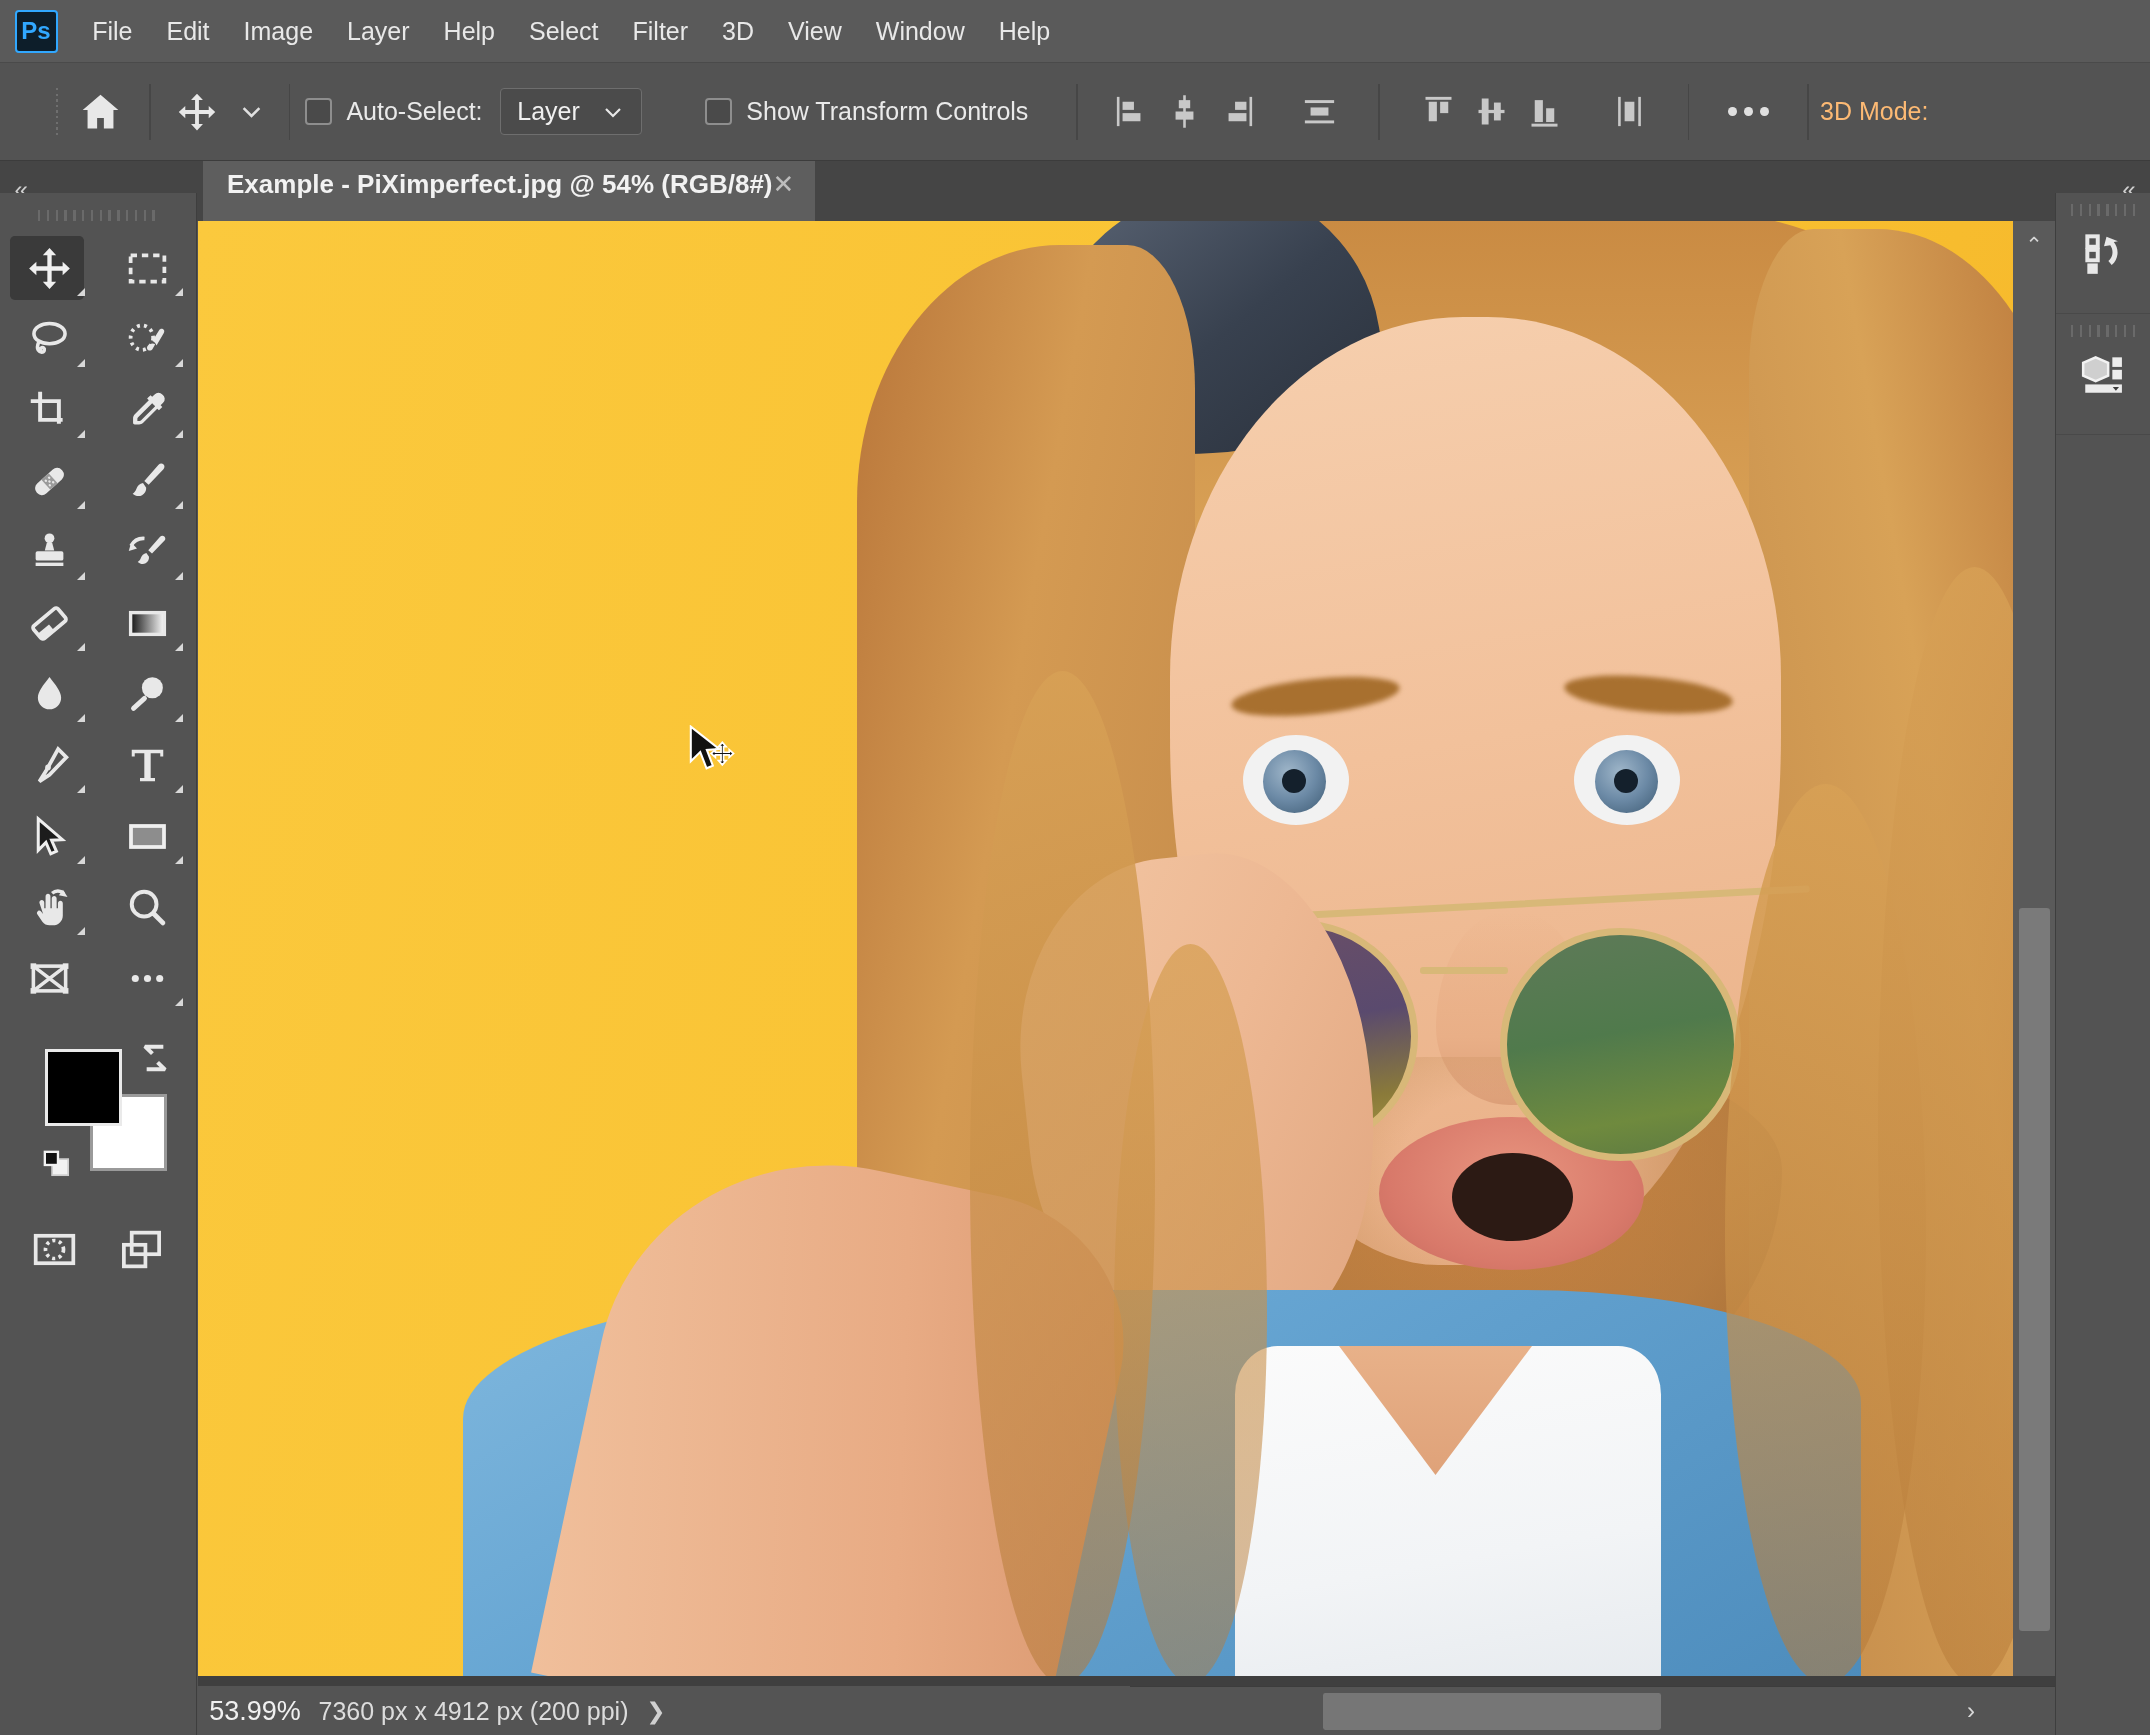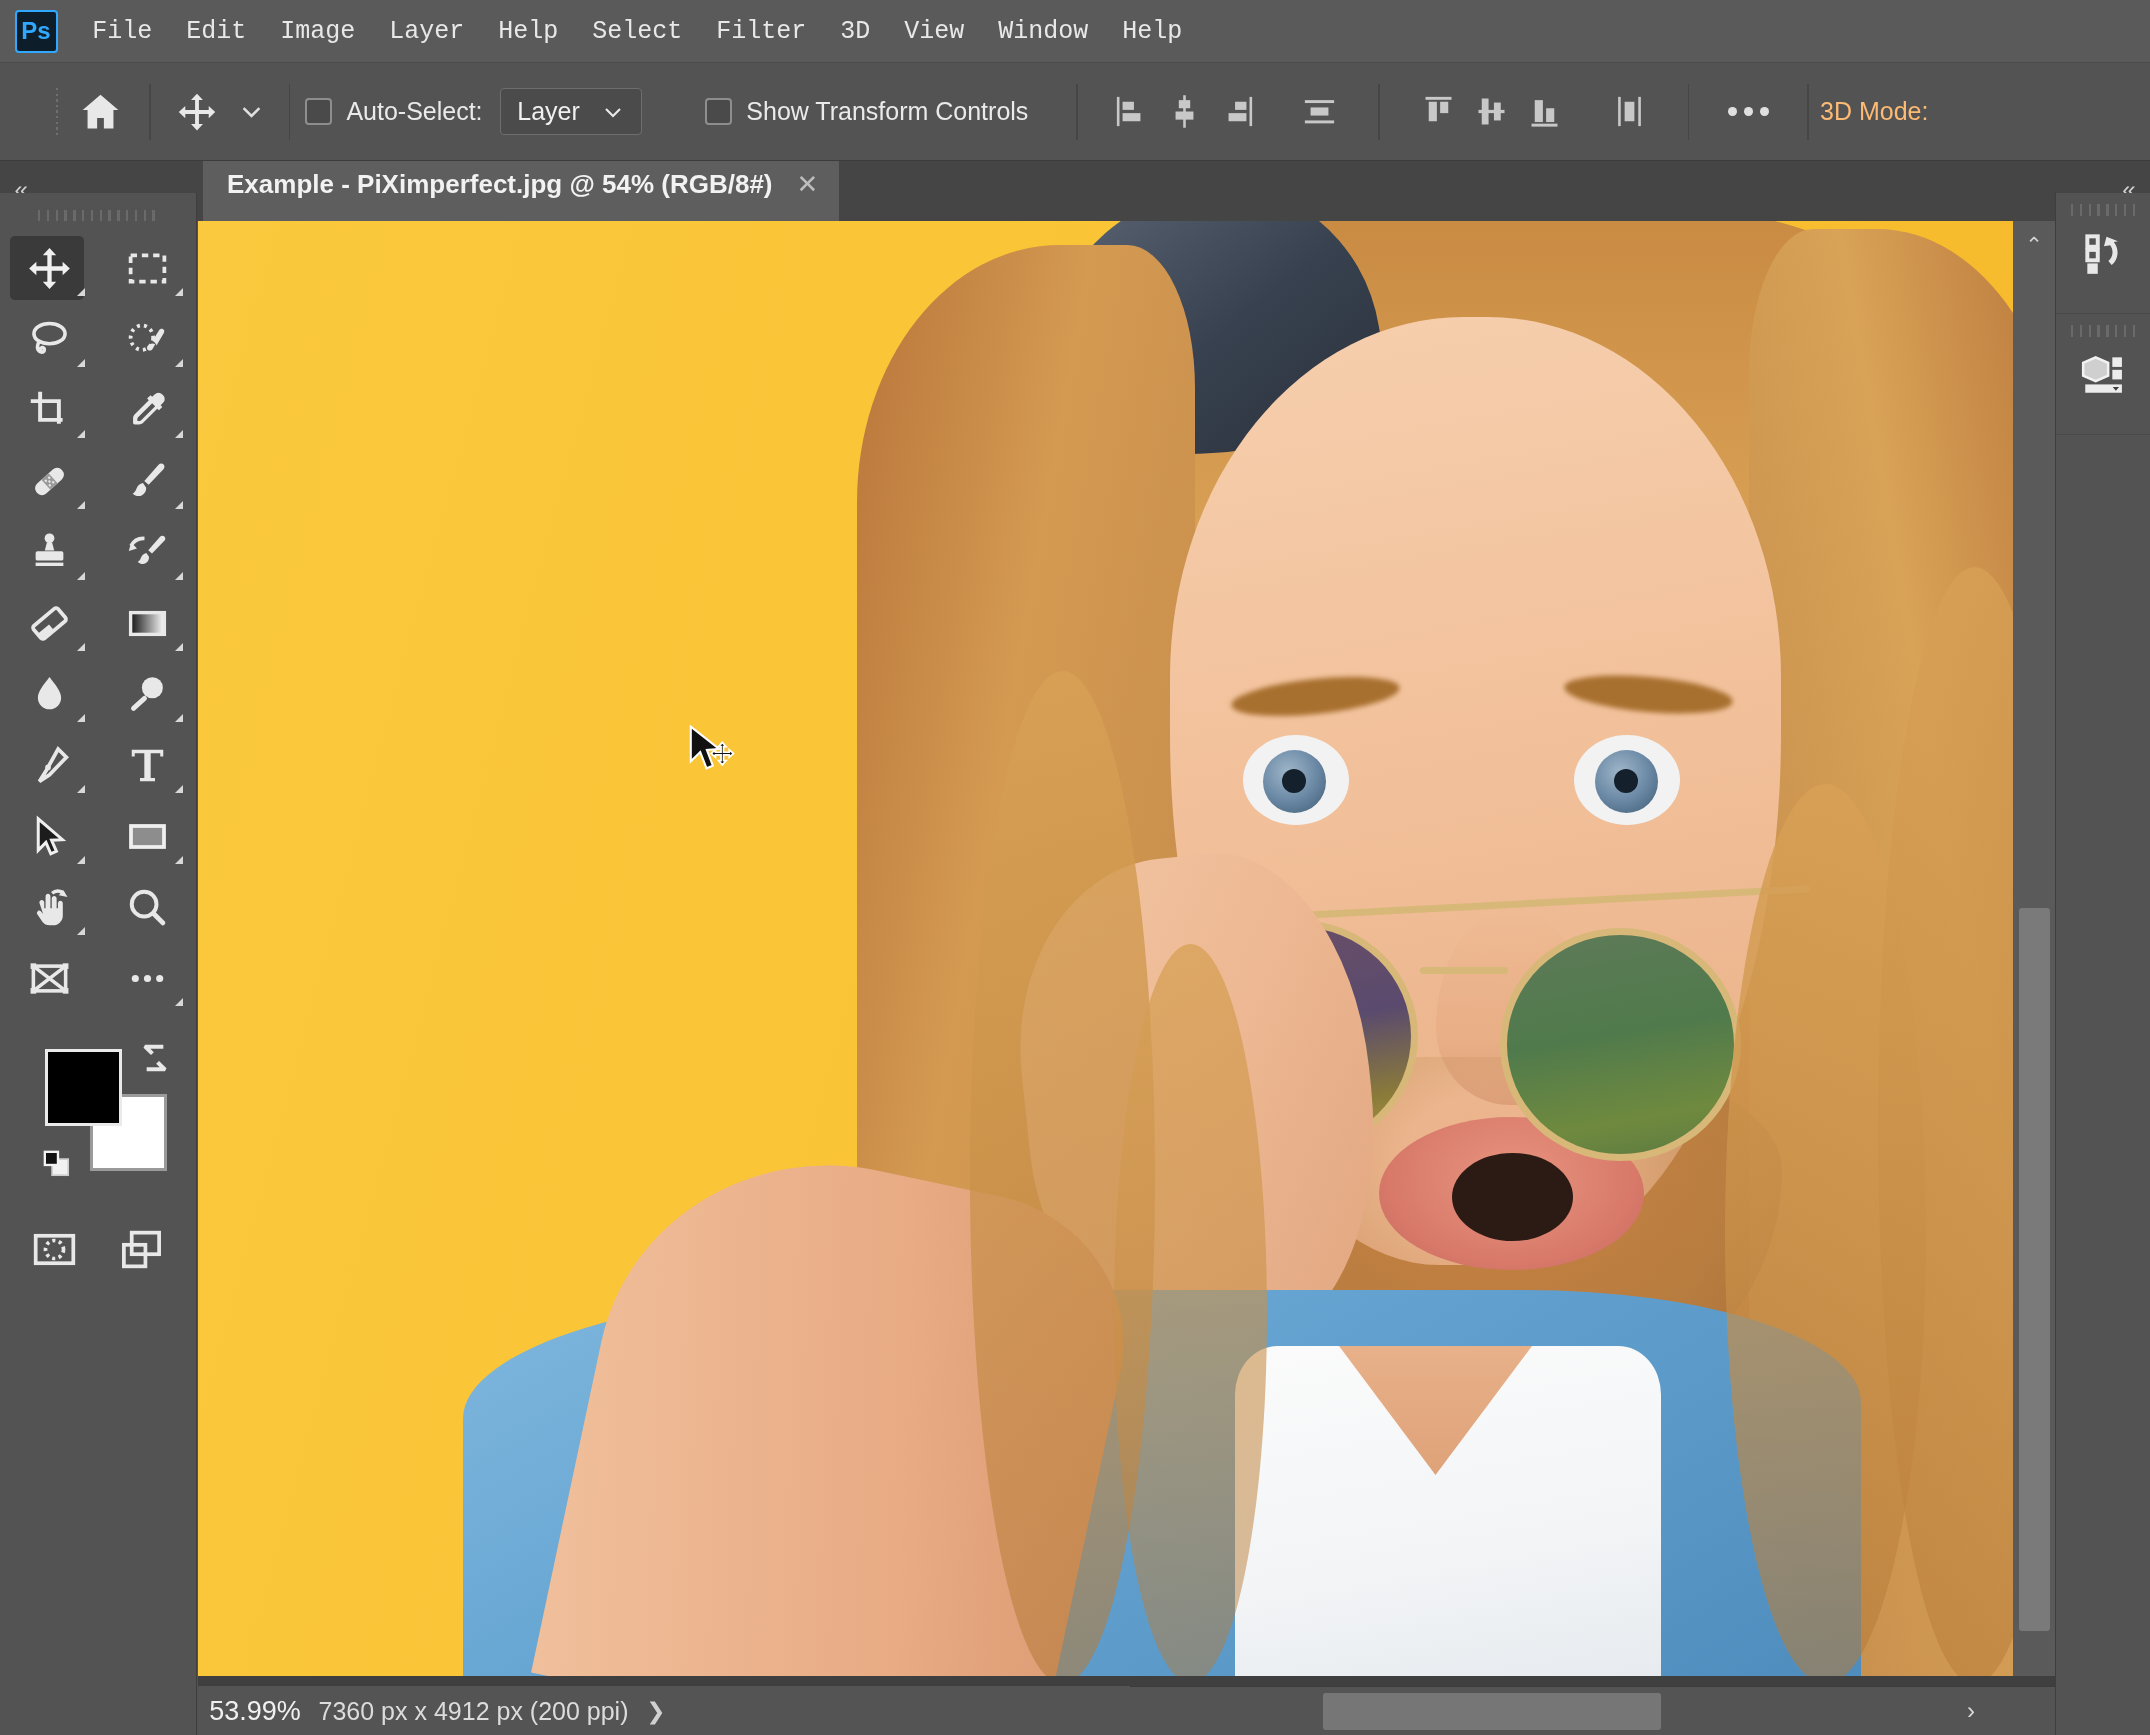--- a/index.html
+++ b/index.html
@@ -20,21 +20,21 @@
   }
   #ps-logo {
     width: 43px; height: 43px; margin-left: 14.5px; margin-right: 17.7px;
     background: #0d1e2a; border: 2.4px solid #31a8ff; border-radius: 4px;
     color: #31a8ff; font-size: 24px; font-weight: bold;
     display: flex; align-items: center; justify-content: center;
     font-family: "Liberation Sans", sans-serif;
   }
   .menu-item {
     color: #e8e8e8; font-size: 25px; padding: 6.4px 17px;
-    white-space: nowrap; cursor: default; font-family: Liberation Mono, monospace;
+    white-space: nowrap; cursor: default;
   }
 
   
   #optionsbar {
     position: absolute; left: 0; top: 63px; width: 2151px; height: 98px;
     background: #535353;
     display: flex; align-items: center;
     border-bottom: 0.8px solid #3c3c3c;
     padding-left: 48px;
   }
@@ -72,21 +72,21 @@
   #mode3d-label { color: #fdba74; font-size: 25px; margin-left: 11.3px; white-space: nowrap; }
 
   
   #tabbar {
     position: absolute; left: 0; top: 161px; width: 2151px; height: 60px;
     background: #454545;
   }
   #doc-tab {
     position:absolute; left: 203px; top: 0; height: 60px;
     background: #5e5e5e;
-    display:flex; align-items:center; padding: 0 21px 13px 24px; gap: 24px;
+    display:flex; align-items:center; padding: 0 21px 13px 24px; 
   }
   #doc-tab-title { color: #f2f2f2; font-size: 26px; font-weight: bold; white-space: nowrap; }
   #doc-tab-close { color: #bdbdbd; font-size: 26px; }
   .panel-collapse {
     position:absolute; top: 14.5px; color:#cfcfcf; font-size: 24px; letter-spacing: -2.4px;
   }
 
   
   #toolbar {
     position: absolute; left: 0; top: 193px; width: 197px; height: 1543px;

